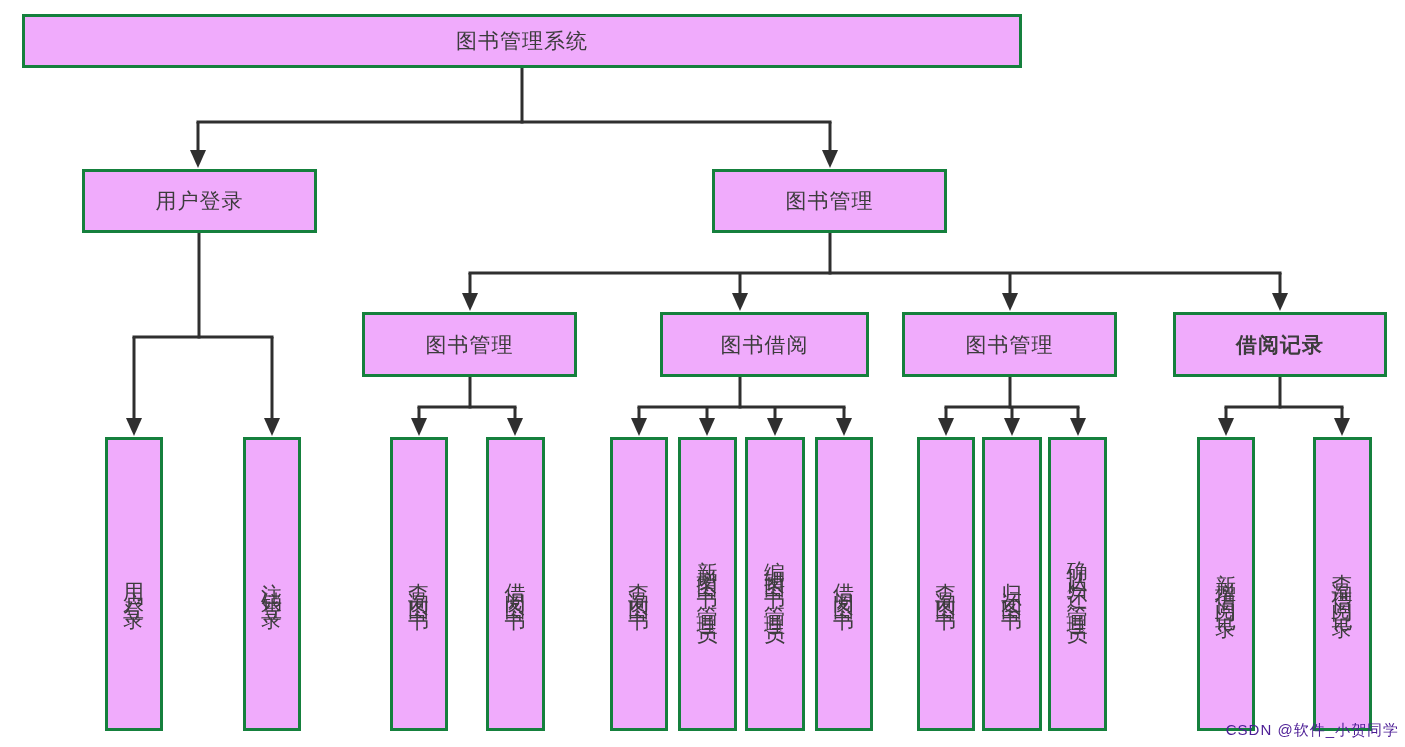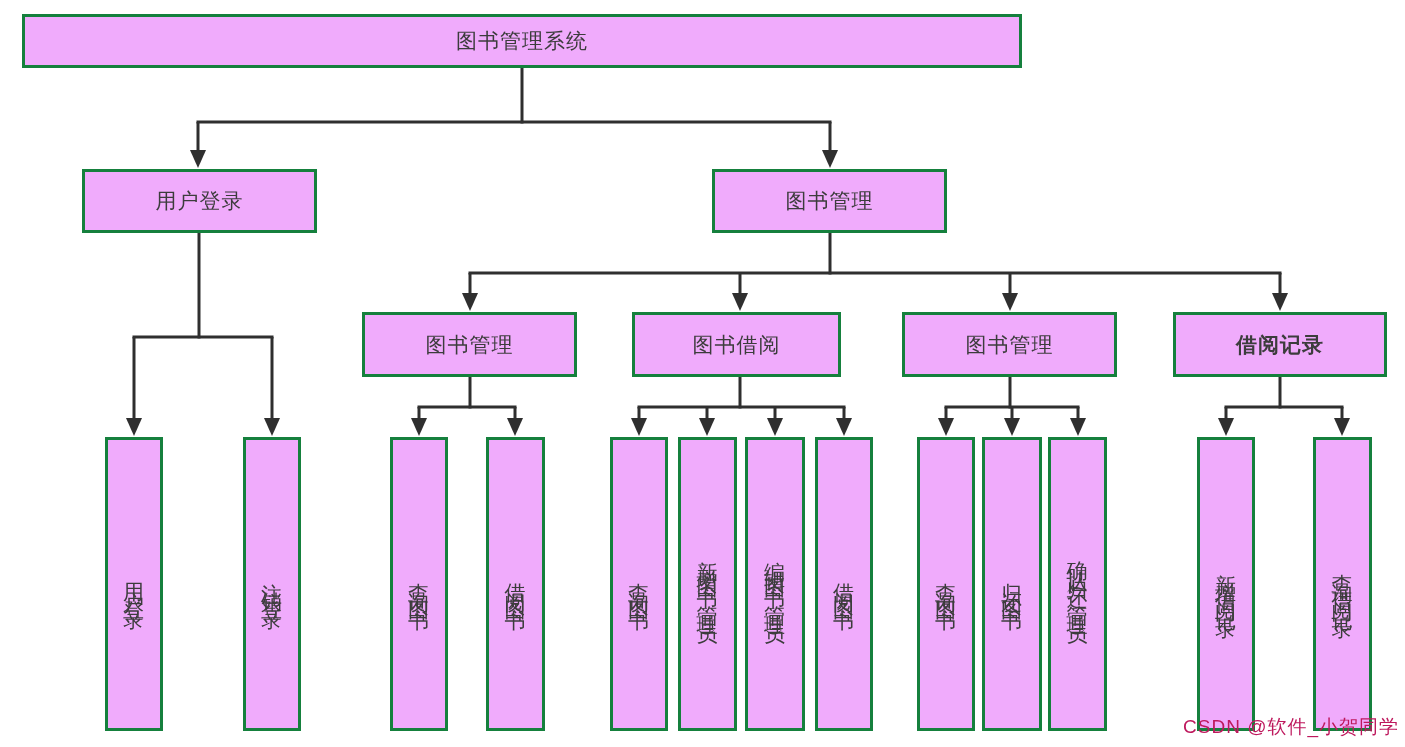--- a/index.html
+++ b/index.html
@@ -28,22 +28,22 @@
   .vtext {
     writing-mode:vertical-rl;
     line-height:1;
     letter-spacing:9px;
     white-space:nowrap;
   }
   .watermark {
     position:absolute;
     right:6px;
     bottom:7px;
-    color:#be185d;
-    font-size:19px;
+    color:#4c1d95;
+    font-size:15px;
     letter-spacing:1px;
     z-index:5;
   }
 </style>
 </head>
 <body>
 
 <div class="canvas">
 
   <svg class="connectors" viewBox="0 0 1405 747" xmlns="http://www.w3.org/2000/svg" aria-hidden="true">
@@ -115,21 +115,21 @@
   <div class="box" style="left:82px; top:169px; width:235px; height:64px;">
     <span>用户登录</span>
   </div>
   <div class="box" style="left:712px; top:169px; width:235px; height:64px;">
     <span>图书管理</span>
   </div>
 
   <div class="box" style="left:362px; top:312px; width:215px; height:65px;">
     <span>图书管理</span>
   </div>
-  <div class="box" style="left:632px; top:312px; width:209px; height:65px;">
+  <div class="box" style="left:660px; top:312px; width:209px; height:65px;">
     <span>图书借阅</span>
   </div>
   <div class="box" style="left:902px; top:312px; width:215px; height:65px;">
     <span>图书管理</span>
   </div>
   <div class="box" style="left:1173px; top:312px; width:214px; height:65px;font-weight:bold;">
     <span>借阅记录</span>
   </div>
 
   <div class="box" style="left:105px; top:437px; width:58px; height:294px;">

